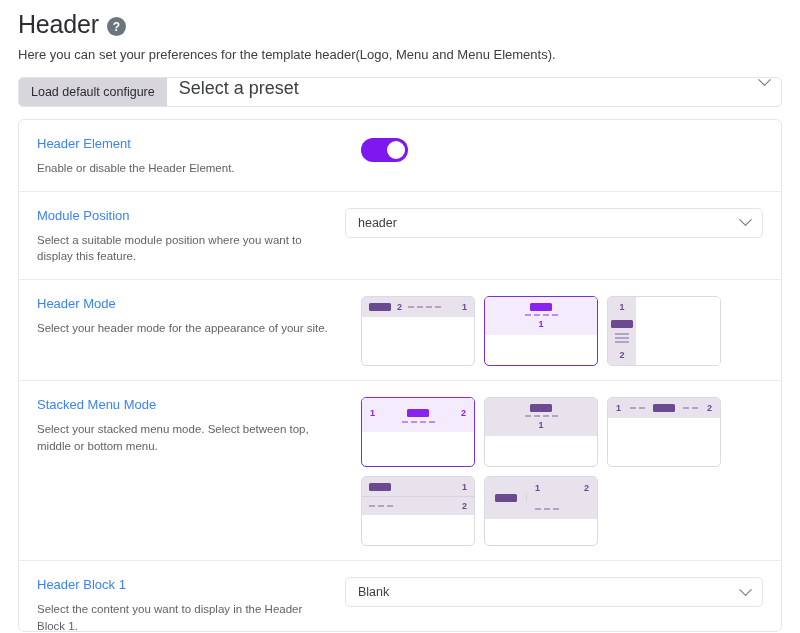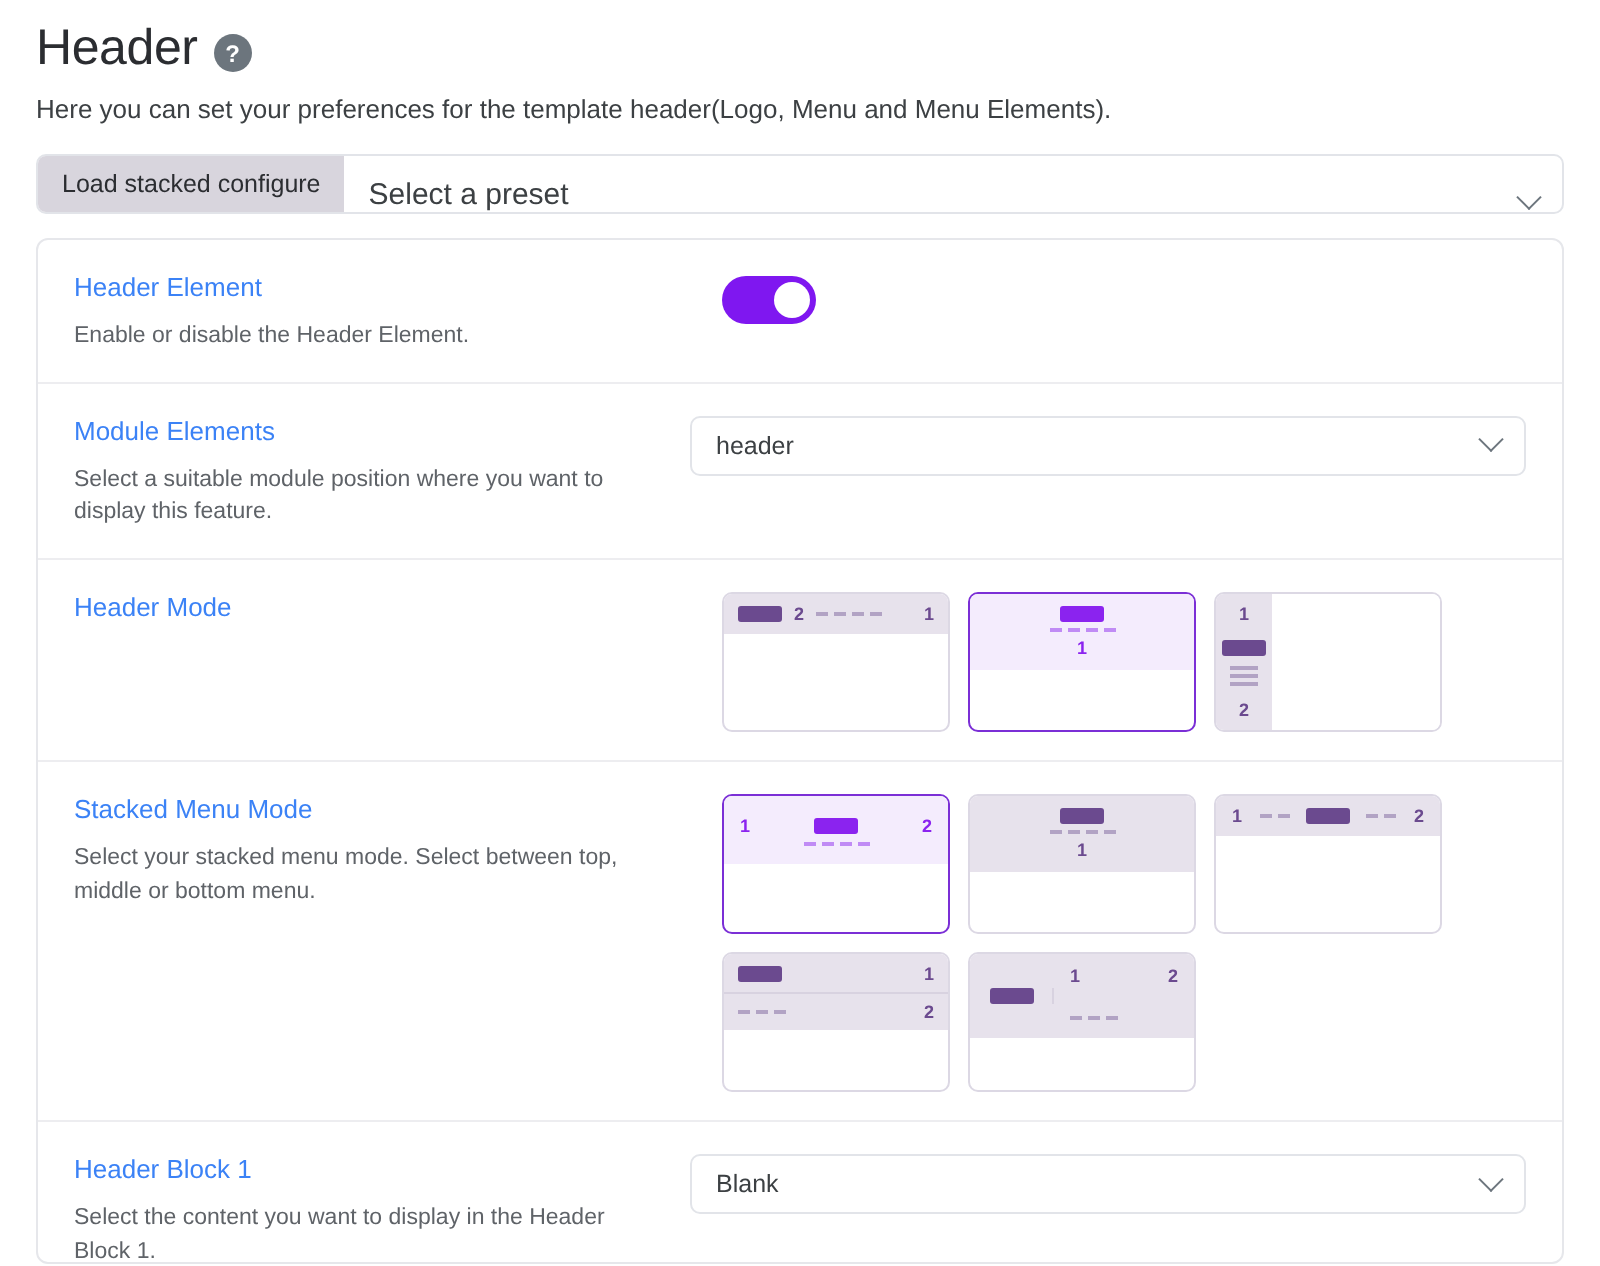--- a/index.html
+++ b/index.html
@@ -46,23 +46,23 @@
     background: #d8d5dd;
     color: #2b2d31;
     font-size: 12.5px;
     display: flex; align-items: center;
     padding: 0 12px;
     cursor: pointer;
     white-space: nowrap;
   }
   .preset-select {
     flex: 1;
-    display: flex; align-items: flex-end; justify-content: space-between;
+    display: flex; align-items: flex-start; justify-content: space-between;
     padding: 0 12px;
-    font-size: 15px;
+    font-size: 18px;
     color: #3c4043;
     cursor: pointer;
   }
   .chev {
     display: inline-block;
     width: 9px; height: 9px;
     border-right: 1.4px solid #6c757d;
     border-bottom: 1.4px solid #6c757d;
     transform: rotate(45deg) translate(-2px,-2px);
   }
@@ -196,21 +196,21 @@
 <div class="page">
 
   <div class="page-title-row">
     <span class="page-title">Header</span>
     <span class="help-icon">?</span>
   </div>
 
   <div class="page-subtitle">Here you can set your preferences for the template header(Logo, Menu and Menu Elements).</div>
 
   <div class="preset-bar">
-    <div class="preset-btn">Load stacked configure</div>
+    <div class="preset-btn">Load default configure</div>
     <div class="preset-select">
       <span>Select a preset</span>
       <span class="chev"></span>
     </div>
   </div>
 
   <div class="card">
 
     <div class="row">
       <div class="row-left">
@@ -219,34 +219,35 @@
       </div>
       <div class="row-right">
         <div class="toggle">
           <div class="knob"></div>
         </div>
       </div>
     </div>
 
     <div class="row">
       <div class="row-left">
-        <div class="lbl">Module Elements</div>
+        <div class="lbl">Module Position</div>
         <div class="desc">Select a suitable module position where you want to display this feature.</div>
       </div>
       <div class="row-right">
         <div class="select">
           <span>header</span>
           <span class="chev"></span>
         </div>
       </div>
     </div>
 
     <div class="row">
       <div class="row-left">
         <div class="lbl">Header Mode</div>
+        <div class="desc">Select your header mode for the appearance of your site.</div>
       </div>
       <div class="row-right">
         <div class="thumbs">
 
           <div class="thumb">
             <div class="tband tA">
               <span class="left">
                 <span class="logo"></span>
                 <span class="num">2</span>
                 <span class="dashes">

